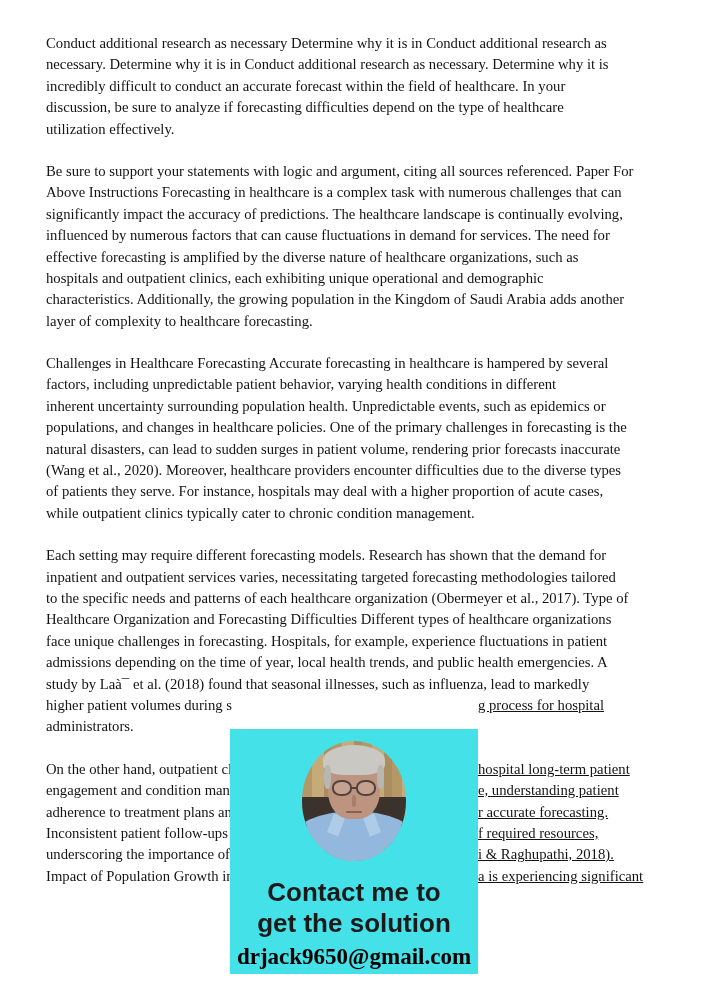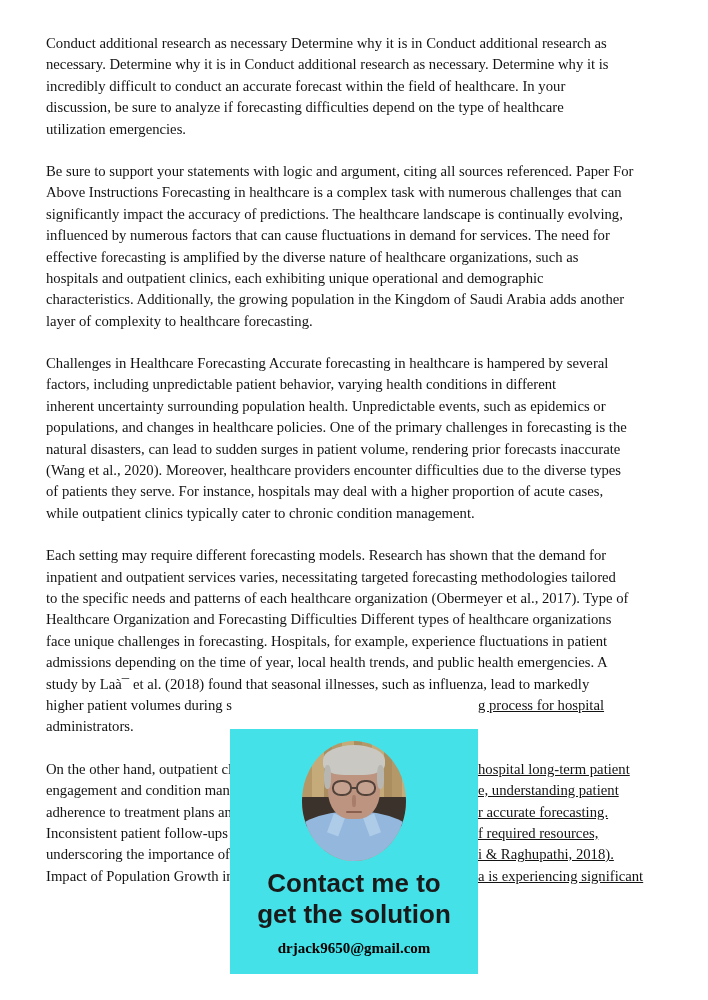--- a/index.html
+++ b/index.html
@@ -32,25 +32,25 @@
     display: flex; flex-direction: column; align-items: center;
     overflow: hidden;
   }
   .ad-title {
     font-family: "Liberation Sans", sans-serif;
     font-weight: bold;
     font-size: 26px; line-height: 31px;
     color: #1a1a1a;
     text-align: center; white-space: nowrap;
   }
-  .ad-title.first { margin-top: 7px; }
+  .ad-title.first { margin-top: 16px; }
   .ad-email {
     font-family: "Liberation Serif", serif;
     font-weight: bold;
-    font-size: 15px; line-height: 30px;
+    font-size: 23px; line-height: 30px;
     color: #000000;
     margin-top: 3px; white-space: nowrap;
   }
 
   
   .photo {
     margin-top: 12px;
     width: 104px; height: 120px;
     border-radius: 50%;
     overflow: hidden;
@@ -98,21 +98,21 @@
 
 <div class="page">
 
   <div class="doc">
 
     <div class="para">
       <div class="line">Conduct additional research as necessary Determine why it is in Conduct additional research as</div>
       <div class="line">necessary. Determine why it is in Conduct additional research as necessary. Determine why it is</div>
       <div class="line">incredibly difficult to conduct an accurate forecast within the field of healthcare. In your</div>
       <div class="line">discussion, be sure to analyze if forecasting difficulties depend on the type of healthcare</div>
-      <div class="line">utilization emergencies.</div>
+      <div class="line">utilization effectively.</div>
     </div>
 
     <div class="para">
       <div class="line">Be sure to support your statements with logic and argument, citing all sources referenced. Paper For</div>
       <div class="line">Above Instructions Forecasting in healthcare is a complex task with numerous challenges that can</div>
       <div class="line">significantly impact the accuracy of predictions. The healthcare landscape is continually evolving,</div>
       <div class="line">influenced by numerous factors that can cause fluctuations in demand for services. The need for</div>
       <div class="line">effective forecasting is amplified by the diverse nature of healthcare organizations, such as</div>
       <div class="line">hospitals and outpatient clinics, each exhibiting unique operational and demographic</div>
       <div class="line">characteristics. Additionally, the growing population in the Kingdom of Saudi Arabia adds another</div>

